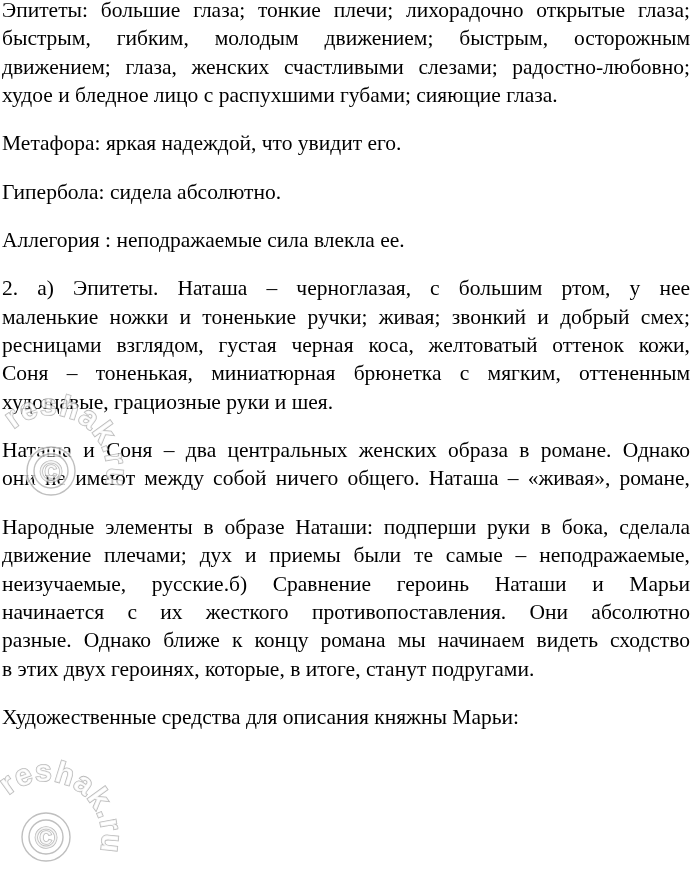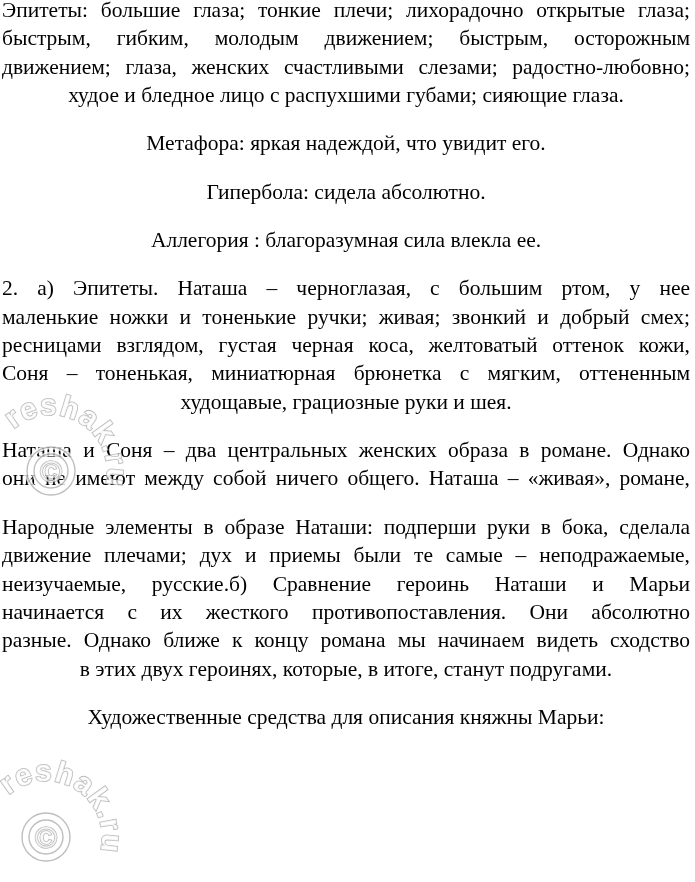--- a/index.html
+++ b/index.html
@@ -27,21 +27,21 @@
     margin: 0 0 20px 0;
     font-size: 21.5px;
     line-height: 28.35px;
   }
   .line {
     text-align: justify;
     text-align-last: justify;
     white-space: normal;
   }
   .line.last {
-    text-align: center;
+    text-align: left;
     text-align-last: auto;
   }
   svg[data-name="watermark-layer"] {
     position: absolute;
     left: 0;
     top: 0;
     z-index: 2;
     pointer-events: none;
   }
   .wm-outline {
@@ -60,21 +60,21 @@
       <div class="line" data-name="text-line">движением; глаза, женских счастливыми слезами; радостно-любовно;</div>
       <div class="line last" data-name="text-line">худое и бледное лицо с распухшими губами; сияющие глаза.</div>
     </div>
     <div class="para" data-name="paragraph">
       <div class="line last" data-name="text-line">Метафора: яркая надеждой, что увидит его.</div>
     </div>
     <div class="para" data-name="paragraph">
       <div class="line last" data-name="text-line">Гипербола: сидела абсолютно.</div>
     </div>
     <div class="para" data-name="paragraph">
-      <div class="line last" data-name="text-line">Аллегория : благоразумная сила влекла ее.</div>
+      <div class="line last" data-name="text-line">Аллегория : неподражаемые сила влекла ее.</div>
     </div>
     <div class="para" data-name="paragraph">
       <div class="line" data-name="text-line">2. а) Эпитеты. Наташа – черноглазая, с большим ртом, у нее</div>
       <div class="line" data-name="text-line">маленькие ножки и тоненькие ручки; живая; звонкий и добрый смех;</div>
       <div class="line" data-name="text-line">ресницами взглядом, густая черная коса, желтоватый оттенок кожи,</div>
       <div class="line" data-name="text-line">Соня – тоненькая, миниатюрная брюнетка с мягким, оттененным</div>
       <div class="line last" data-name="text-line">худощавые, грациозные руки и шея.</div>
     </div>
     <div class="para" data-name="paragraph">
       <div class="line" data-name="text-line">Наташа и Соня – два центральных женских образа в романе. Однако</div>

